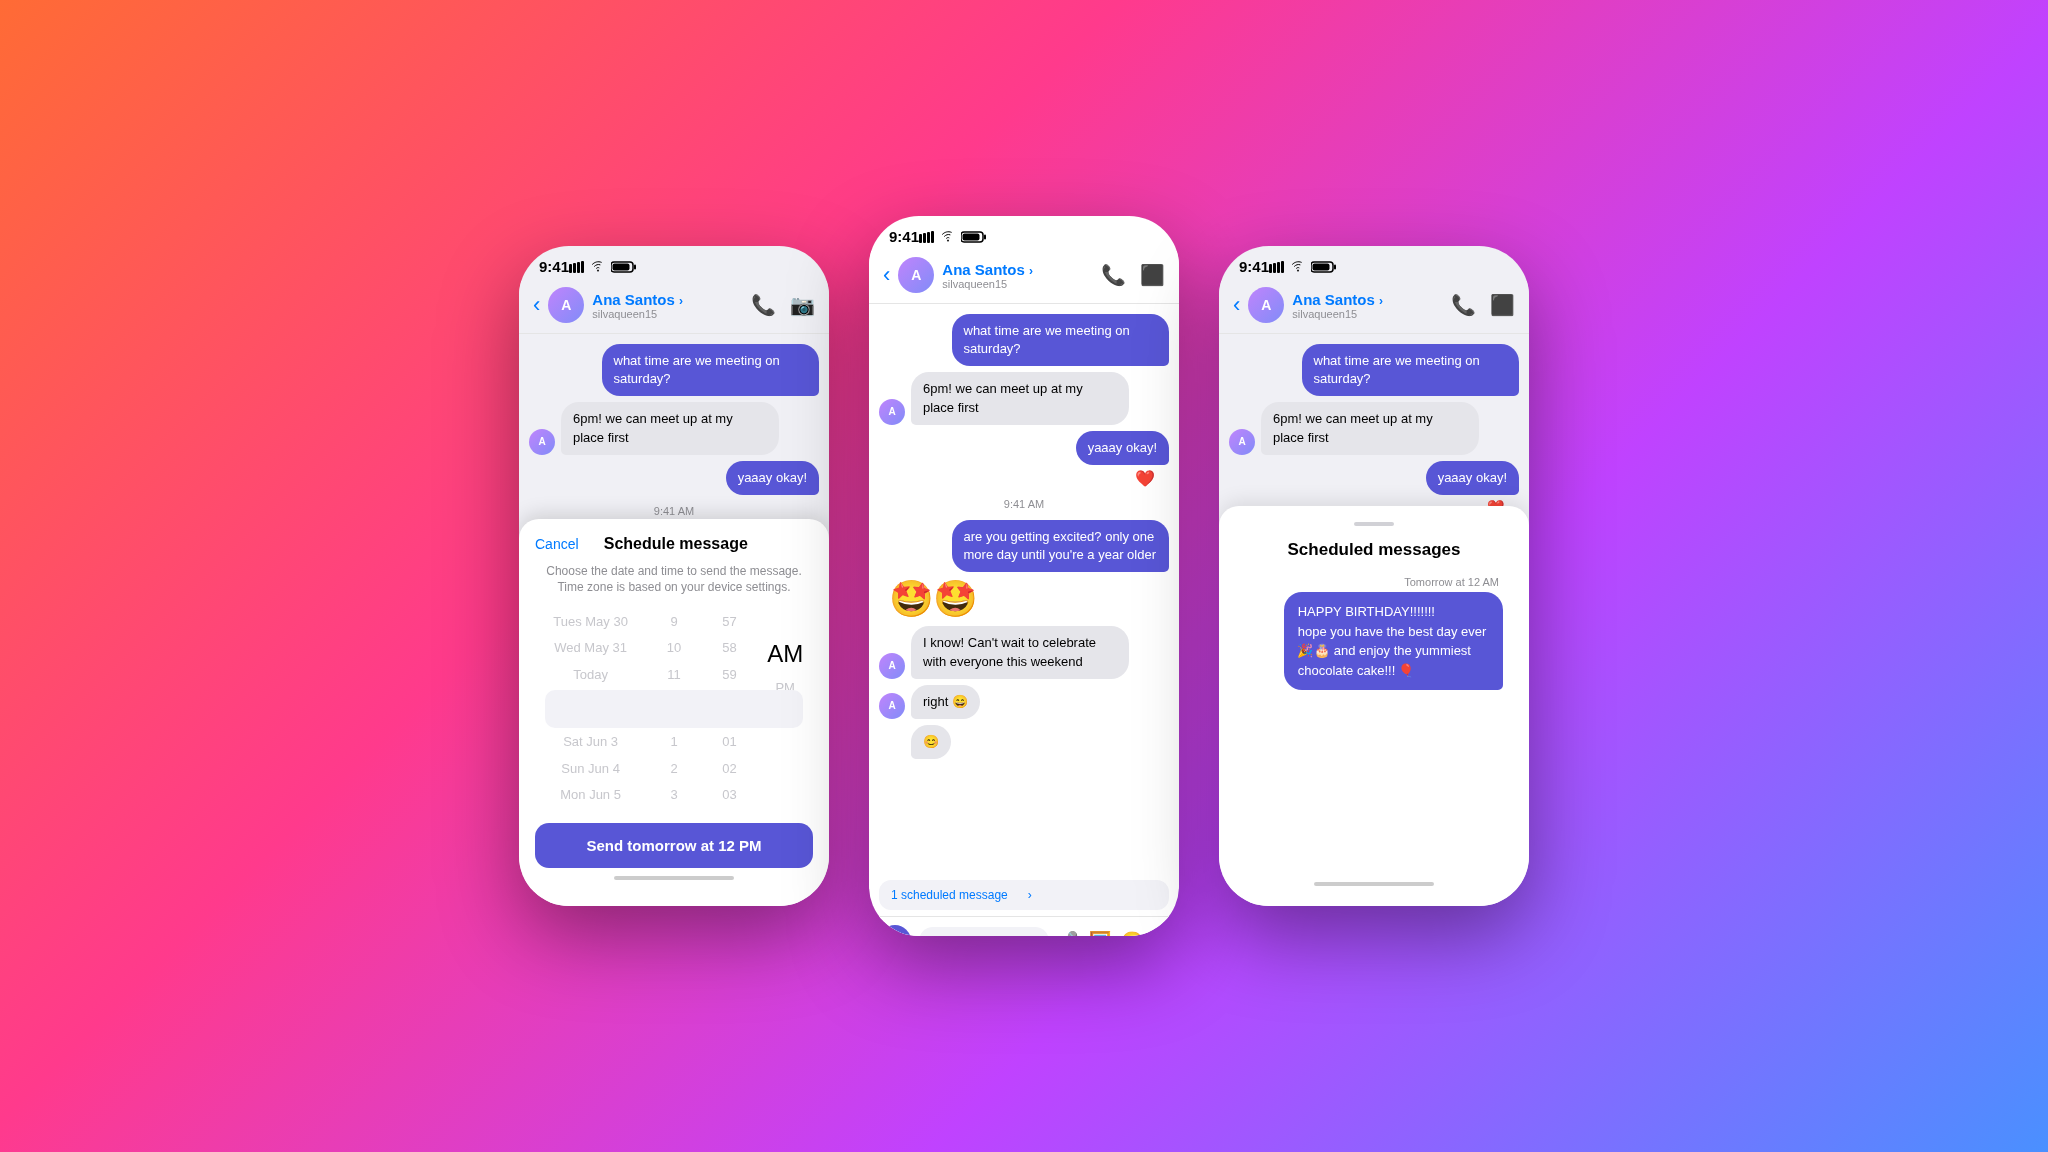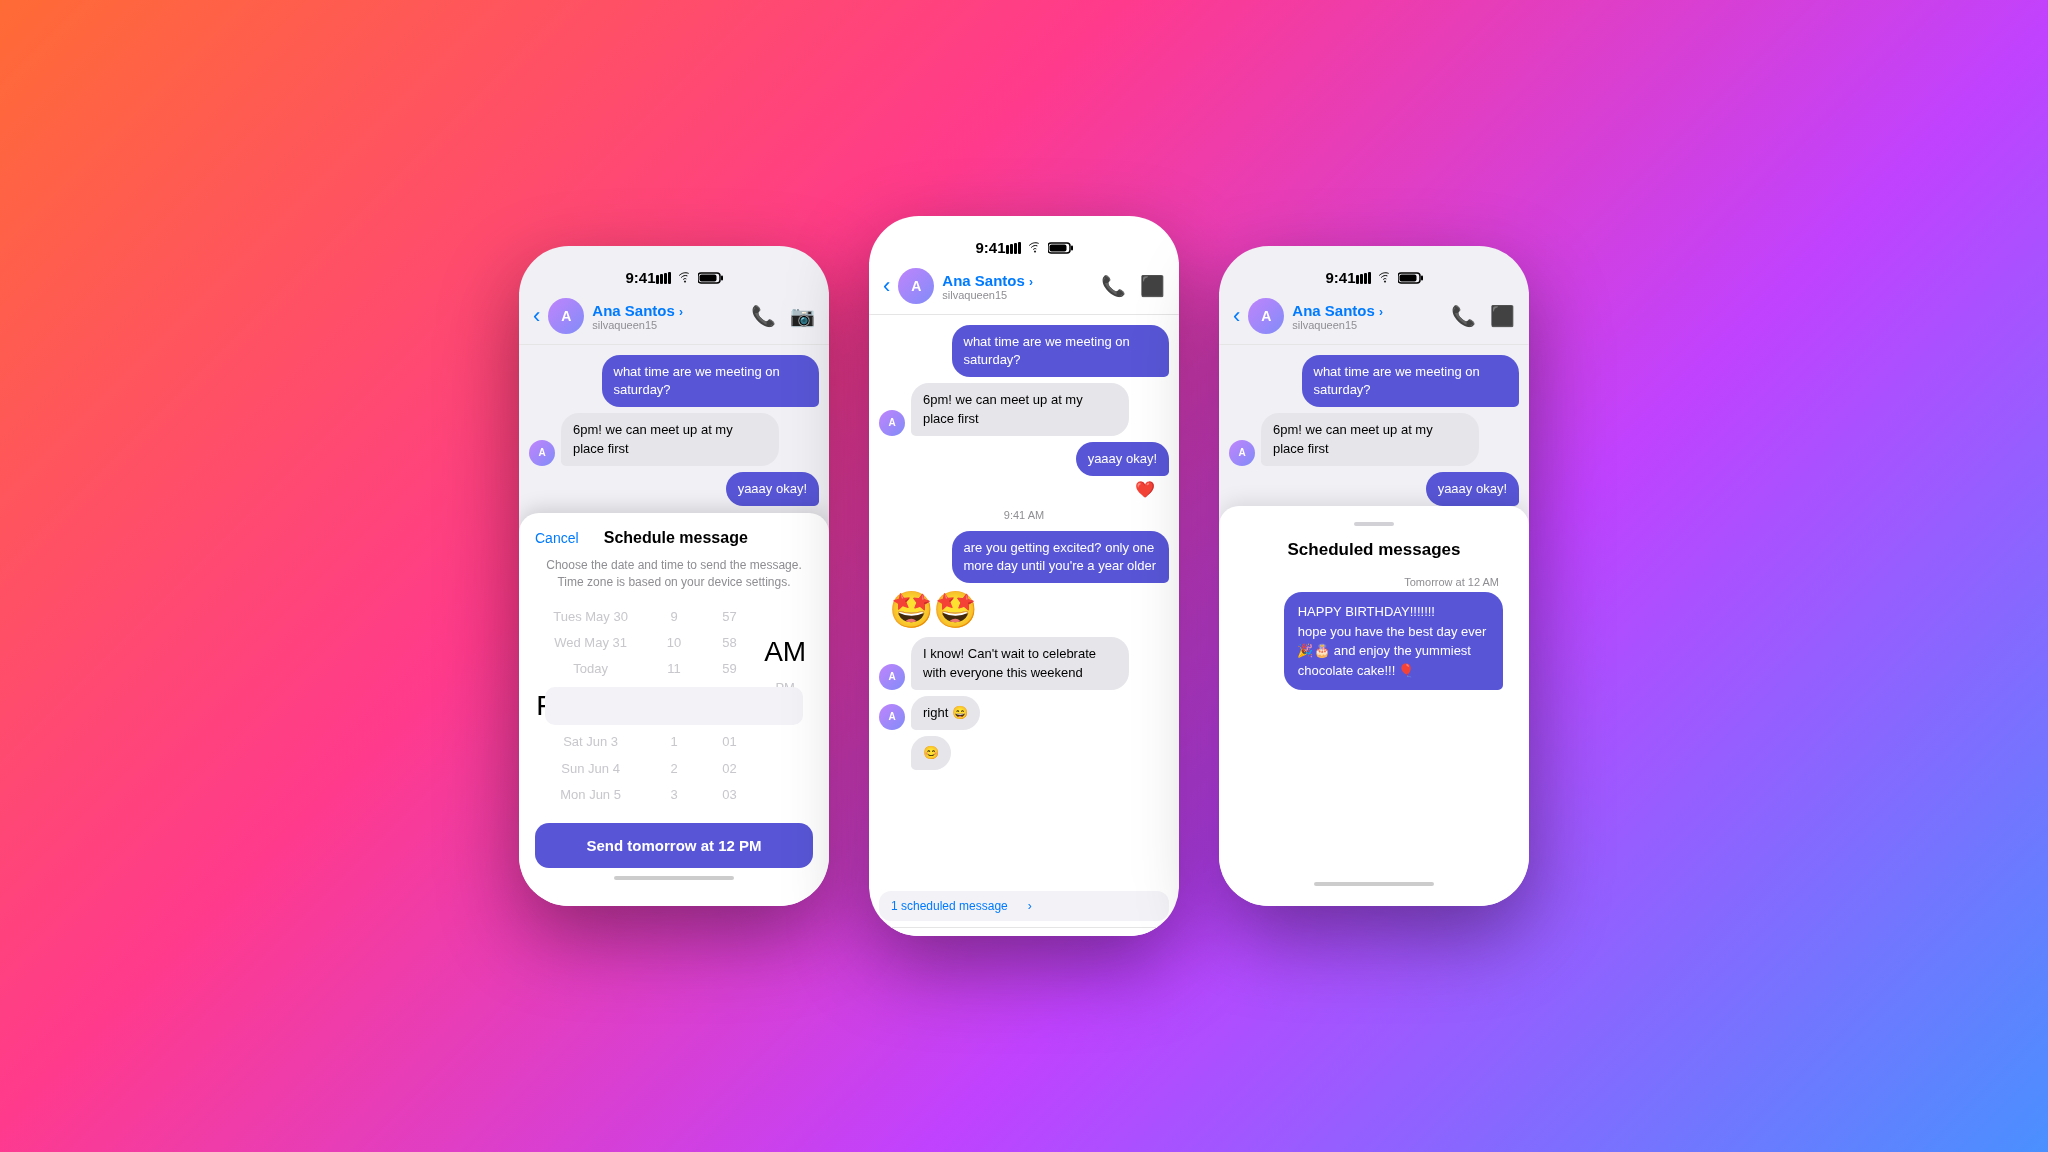--- a/index.html
+++ b/index.html
@@ -35,25 +35,24 @@
     }
     .phone-right {
       width: 310px;
       height: 660px;
       background: #f0f0f5;
     }
 
     
     .status-bar {
       display: flex;
-      justify-content: center;
+      justify-content: flex-start;
       align-items: center;
       padding: 12px 20px 6px;
       background: transparent;
-      margin-top: 11px;
     }
     .status-time {
       font-size: 15px;
       font-weight: 600;
       color: #000;
     }
     .status-icons {
       display: flex;
       gap: 5px;
       align-items: center;
@@ -273,21 +272,21 @@
       align-items: center;
       gap: 2px;
     }
     .picker-item {
       font-size: 13px;
       color: #c7c7cc;
       padding: 3px 0;
       line-height: 1.4;
     }
     .picker-item.selected {
-      font-size: 28px;
+      font-size: 24px;
       font-weight: 500;
       color: #000;
     }
     .picker-highlight {
       position: absolute;
       top: 50%;
       transform: translateY(-50%);
       left: 10px;
       right: 10px;
       height: 38px;

